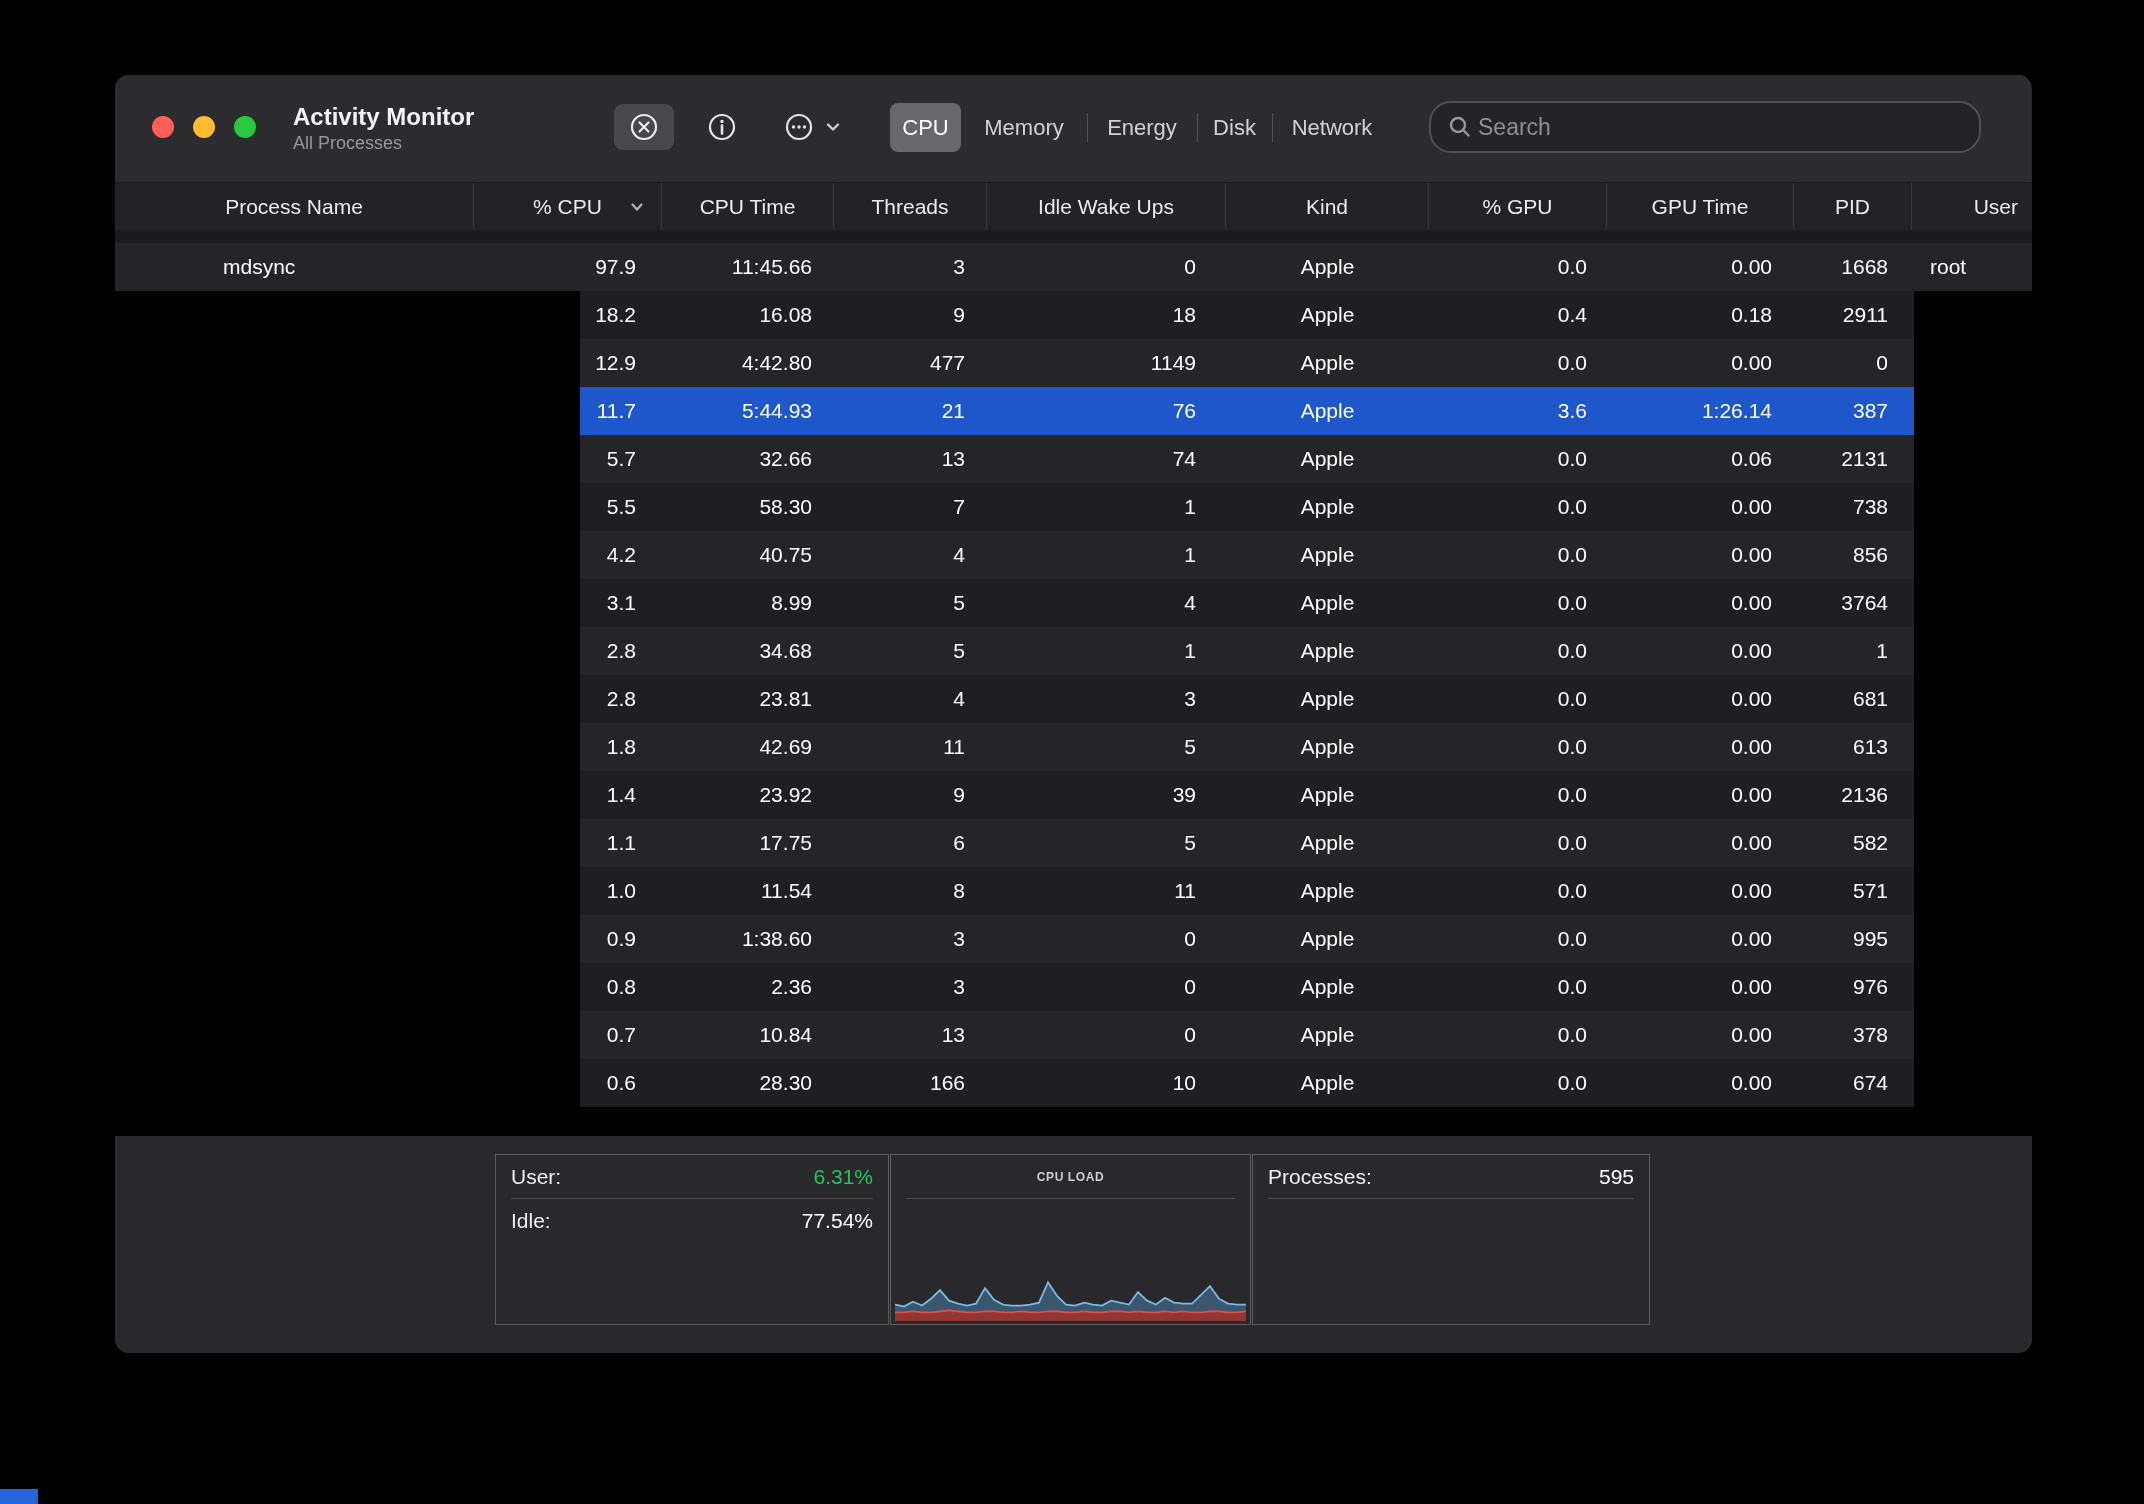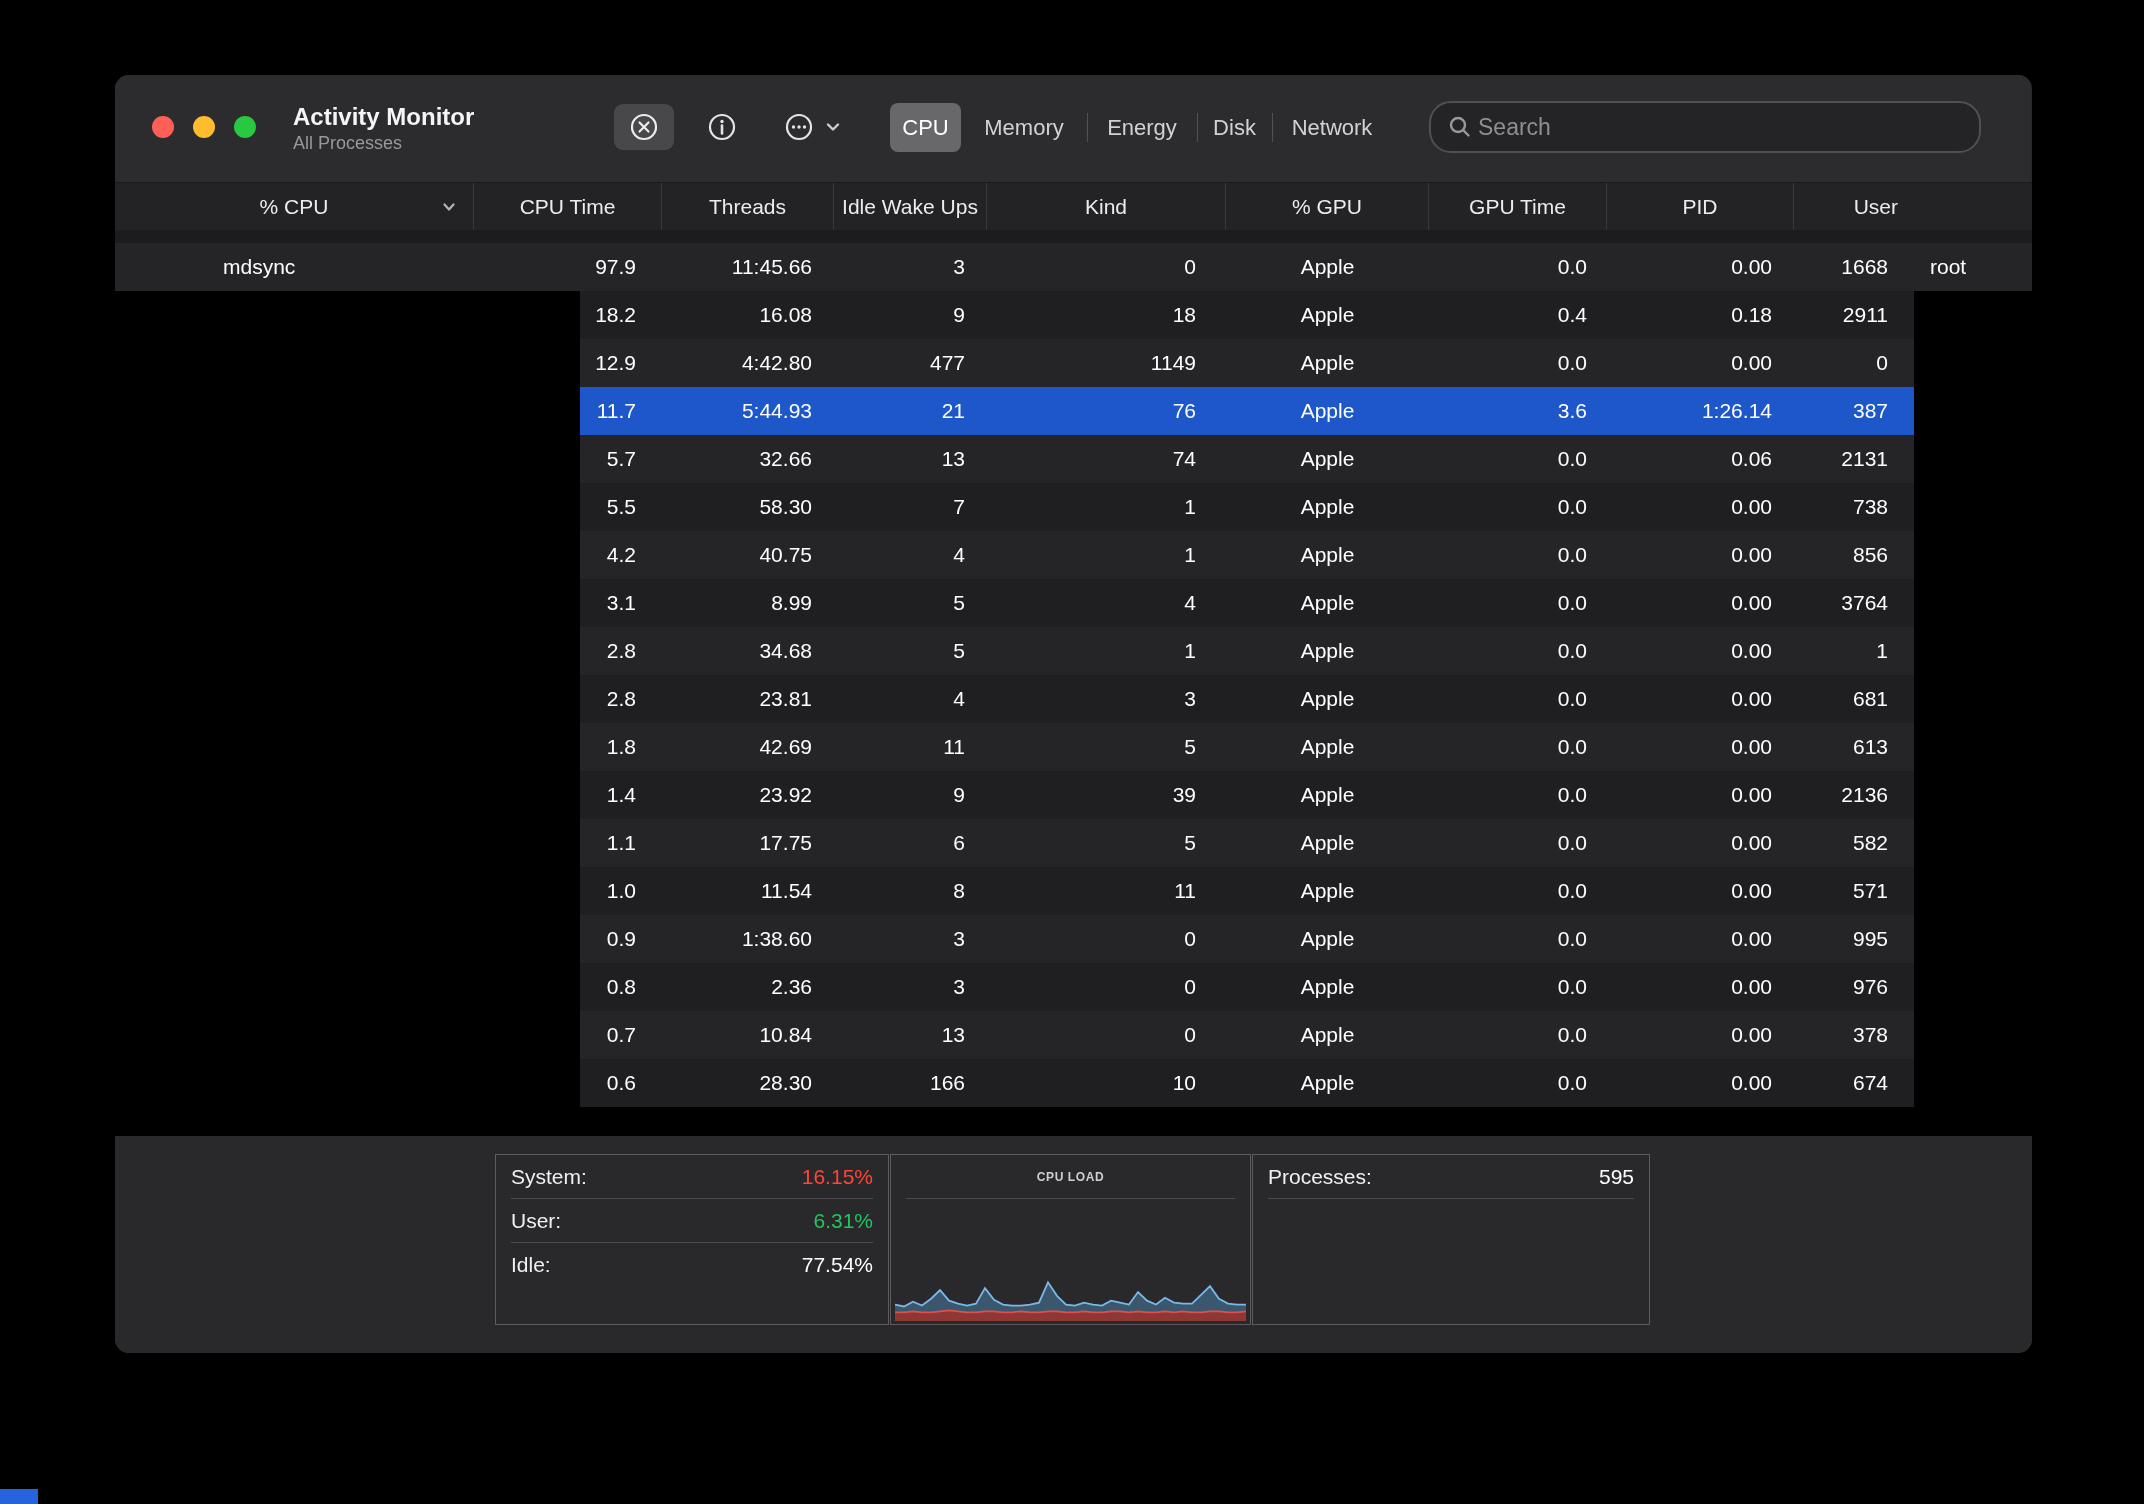--- a/index.html
+++ b/index.html
@@ -147,20 +147,23 @@
       <svg class="icon" width="26" height="26" viewBox="0 0 26 26">
         <circle cx="11" cy="11" r="7" fill="none" stroke="#98989d" stroke-width="2.4"></circle>
         <path d="M16.2 16.2 L21.5 21.5" stroke="#98989d" stroke-width="2.4" stroke-linecap="round"></path>
       </svg>
       <span class="search-text">Search</span>
     </div>
   </div>
 
   <div class="header-row grid-cols">
     <div class="hcell">
+        <span>Process Name</span>
+      </div>
+    <div class="hcell">
       <span>% CPU</span>
       <svg class="sort-chevron" width="20" height="20" viewBox="0 0 20 20">
         <path d="M5.5 7.5 L10 12.5 L14.5 7.5" fill="none" stroke="#b4b4b8" stroke-width="2.2" stroke-linecap="round" stroke-linejoin="round"></path>
       </svg>
     </div>
     <div class="hcell">
         <span>CPU Time</span>
       </div>
     <div class="hcell">
         <span>Threads</span>
@@ -409,24 +412,20 @@
             <div class="cell c-user"></div>
           </div>
         </div>
     </div>
   </div>
 
   <div class="footer">
 
     <div class="stat-box box-left">
       <div class="stat-row lined">
-        <span class="stat-label">System:</span>
-        <span class="v-red">16.15%</span>
-      </div>
-      <div class="stat-row lined">
         <span class="stat-label">User:</span>
         <span class="v-blue">6.31%</span>
       </div>
       <div class="stat-row">
         <span class="stat-label">Idle:</span>
         <span class="v-white">77.54%</span>
       </div>
     </div>
 
     <div class="stat-box box-mid" style="position:absolute;">

